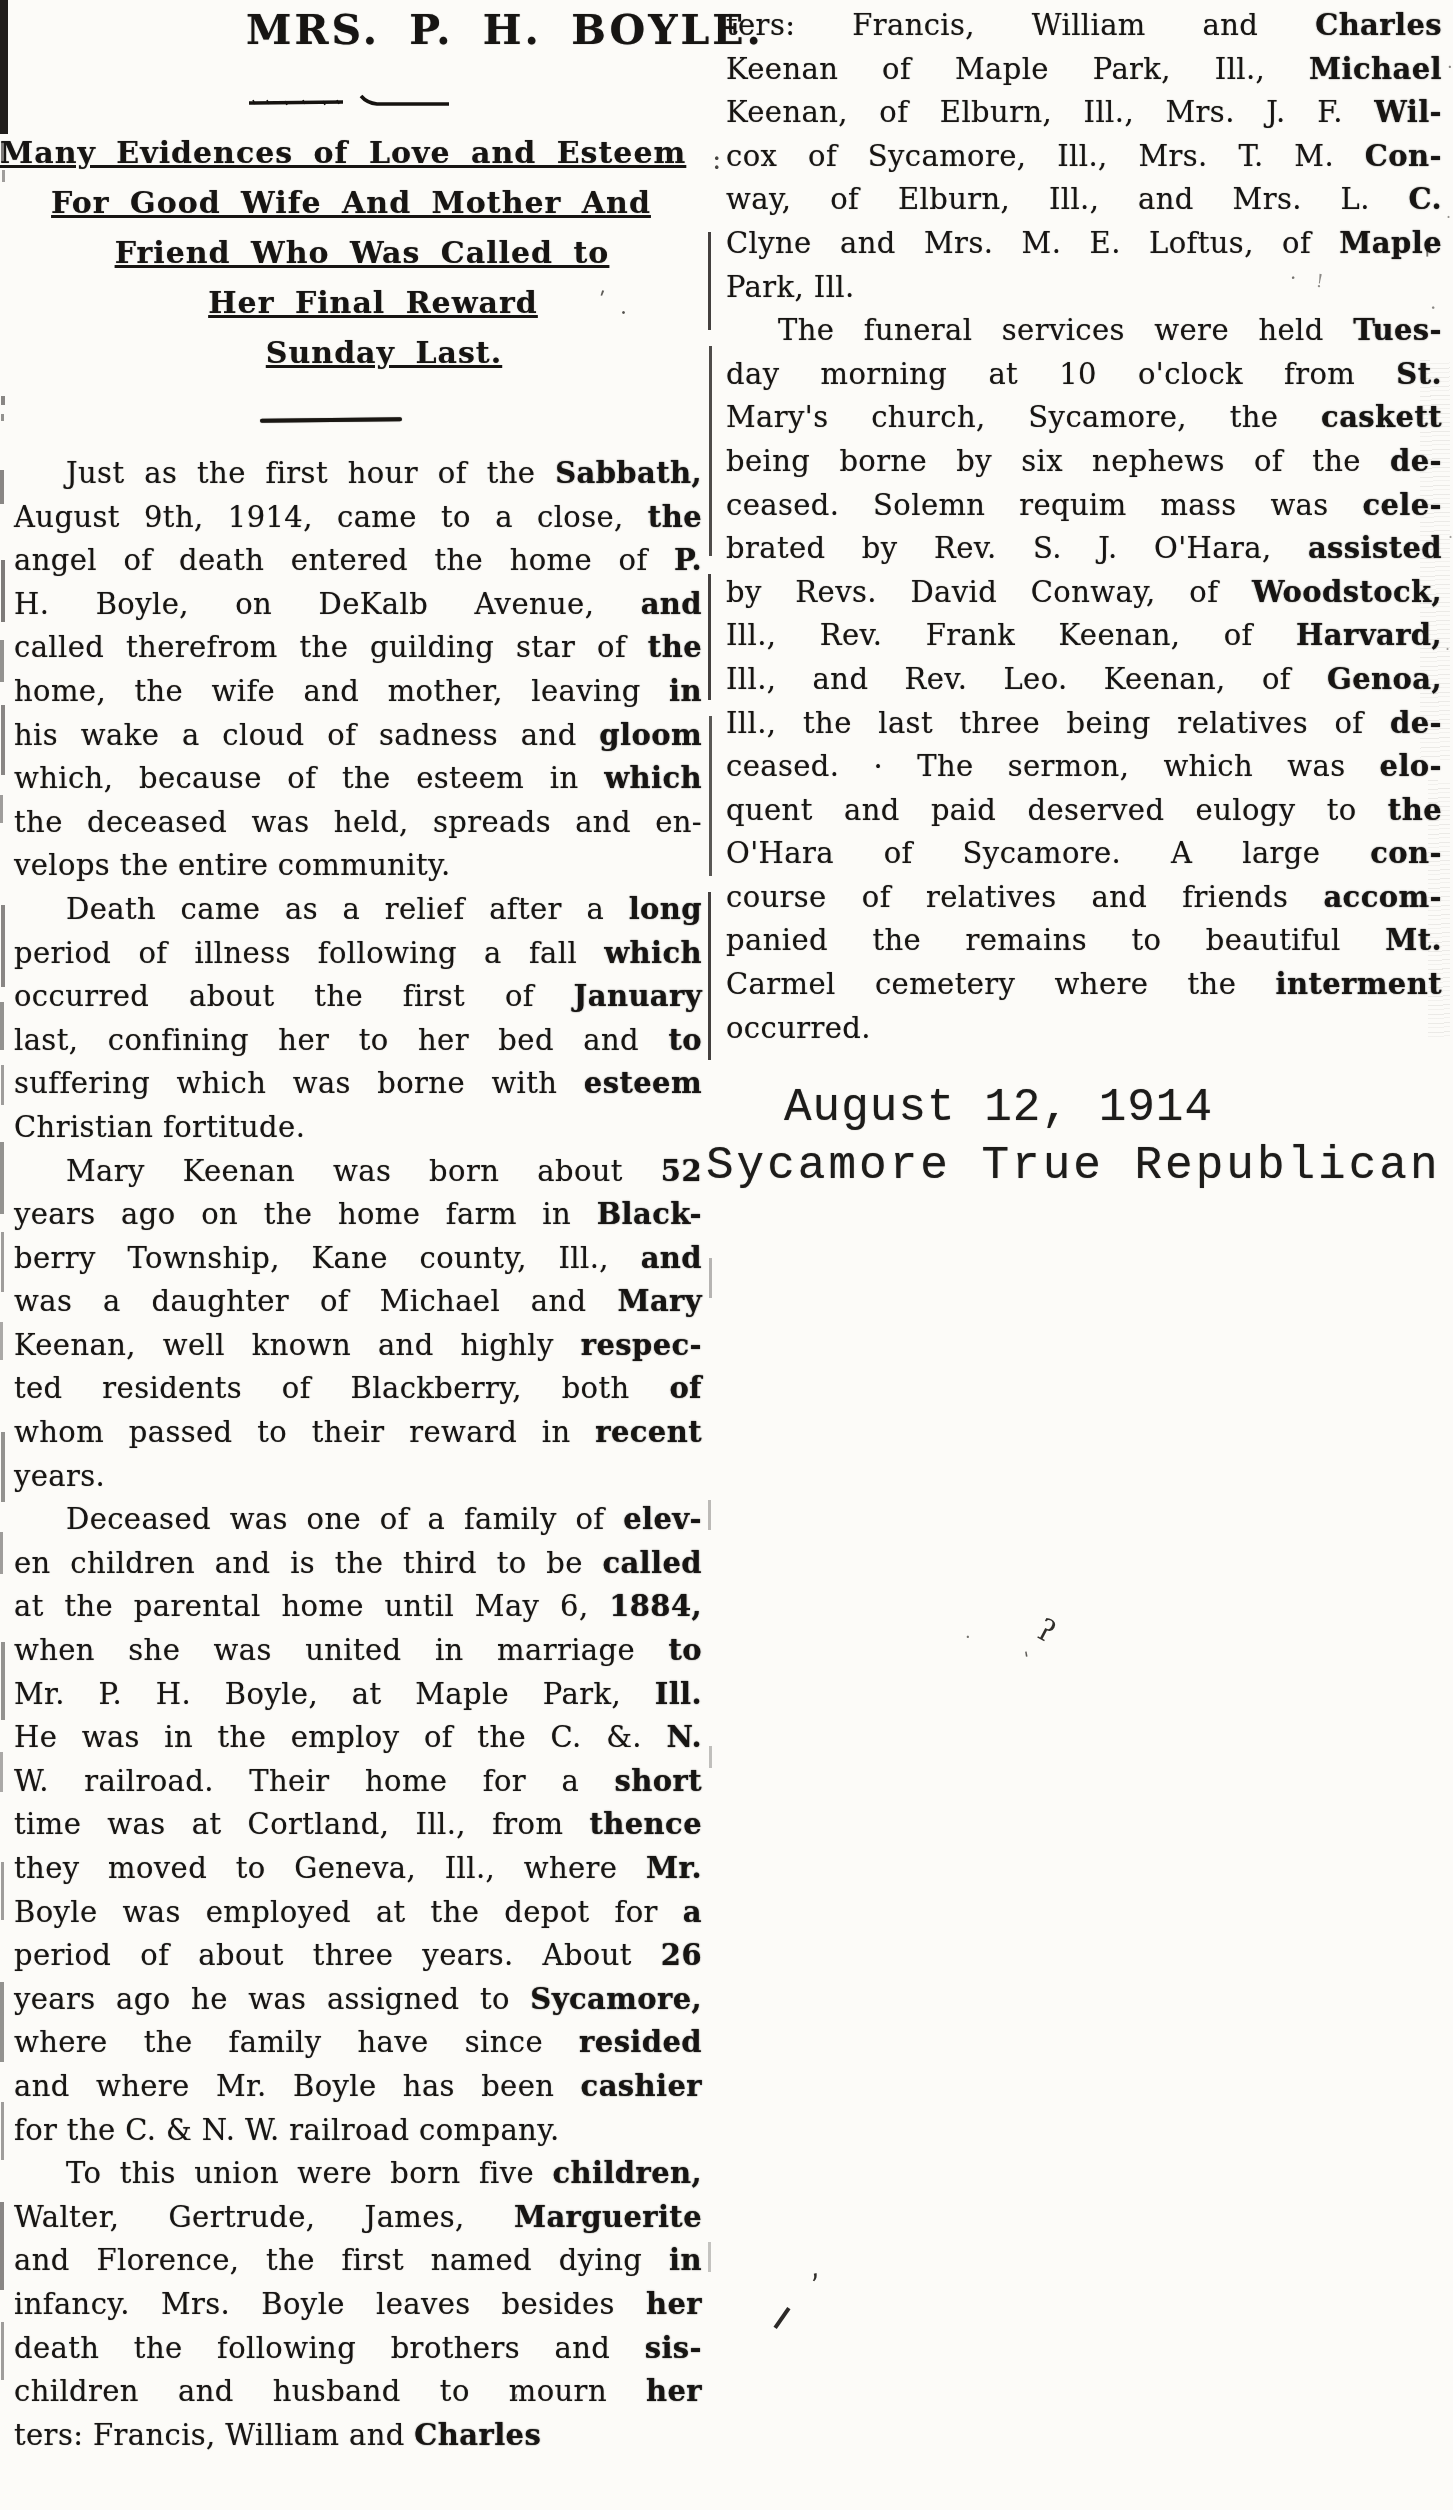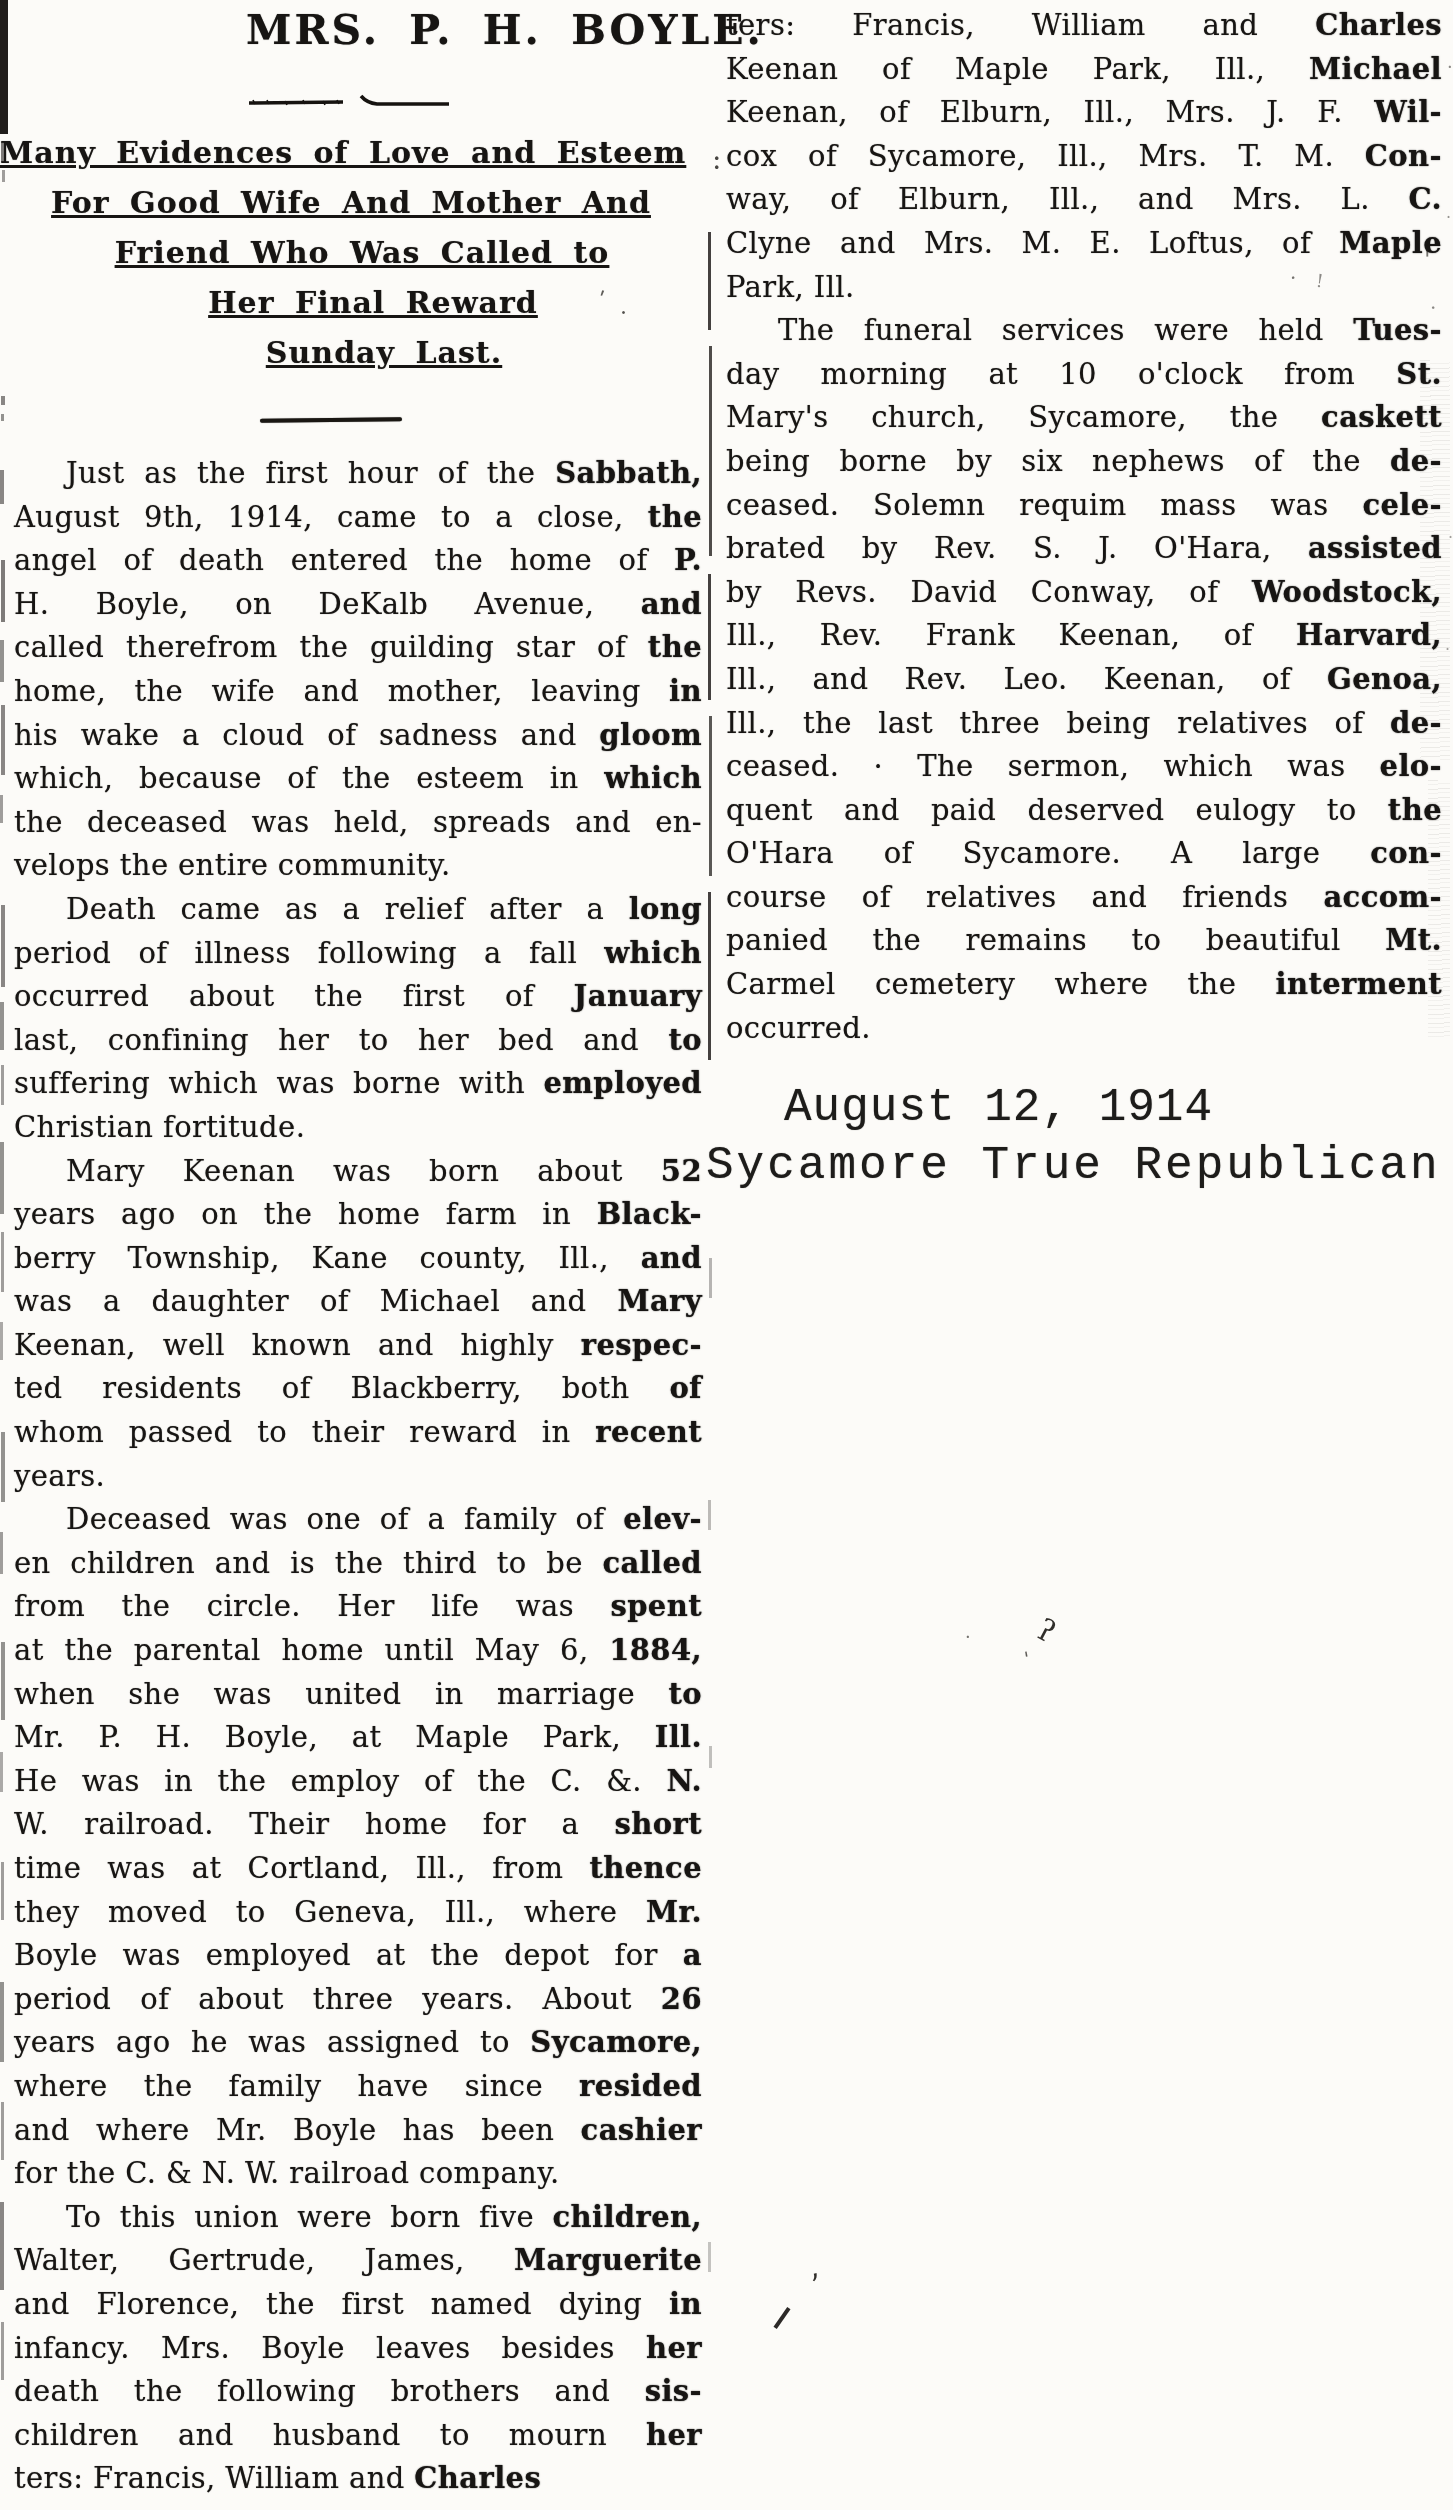--- a/index.html
+++ b/index.html
@@ -81,33 +81,32 @@
       <div class="line">called therefrom the guilding star of <b>the</b></div>
       <div class="line">home, the wife and mother, leaving <b>in</b></div>
       <div class="line">his wake a cloud of sadness and <b>gloom</b></div>
       <div class="line">which, because of the esteem in <b>which</b></div>
       <div class="line">the deceased was held, spreads and en-</div>
       <div class="line flush">velops the entire community.</div>
       <div class="line ind">Death came as a relief after a <b>long</b></div>
       <div class="line">period of illness following a fall <b>which</b></div>
       <div class="line">occurred about the first of <b>January</b></div>
       <div class="line">last, confining her to her bed and <b>to</b></div>
-      <div class="line">suffering which was borne with <b>employed</b></div>
+      <div class="line">suffering which was borne with <b>esteem</b></div>
       <div class="line flush">Christian fortitude.</div>
       <div class="line ind">Mary Keenan was born about <b>52</b></div>
       <div class="line">years ago on the home farm in <b>Black-</b></div>
       <div class="line">berry Township, Kane county, Ill., <b>and</b></div>
       <div class="line">was a daughter of Michael and <b>Mary</b></div>
       <div class="line">Keenan, well known and highly <b>respec-</b></div>
       <div class="line">ted residents of Blackberry, both <b>of</b></div>
       <div class="line">whom passed to their reward in <b>recent</b></div>
       <div class="line flush">years.</div>
       <div class="line ind">Deceased was one of a family of <b>elev-</b></div>
       <div class="line">en children and is the third to be <b>called</b></div>
-      <div class="line">from the circle. Her life was <b>spent</b></div>
       <div class="line">at the parental home until May 6, <b>1884,</b></div>
       <div class="line">when she was united in marriage <b>to</b></div>
       <div class="line">Mr. P. H. Boyle, at Maple Park, <b>Ill.</b></div>
       <div class="line">He was in the employ of the C. &amp;. <b>N.</b></div>
       <div class="line">W. railroad. Their home for a <b>short</b></div>
       <div class="line">time was at Cortland, Ill., from <b>thence</b></div>
       <div class="line">they moved to Geneva, Ill., where <b>Mr.</b></div>
       <div class="line">Boyle was employed at the depot for <b>a</b></div>
       <div class="line">period of about three years. About <b>26</b></div>
       <div class="line">years ago he was assigned to <b>Sycamore,</b></div>

